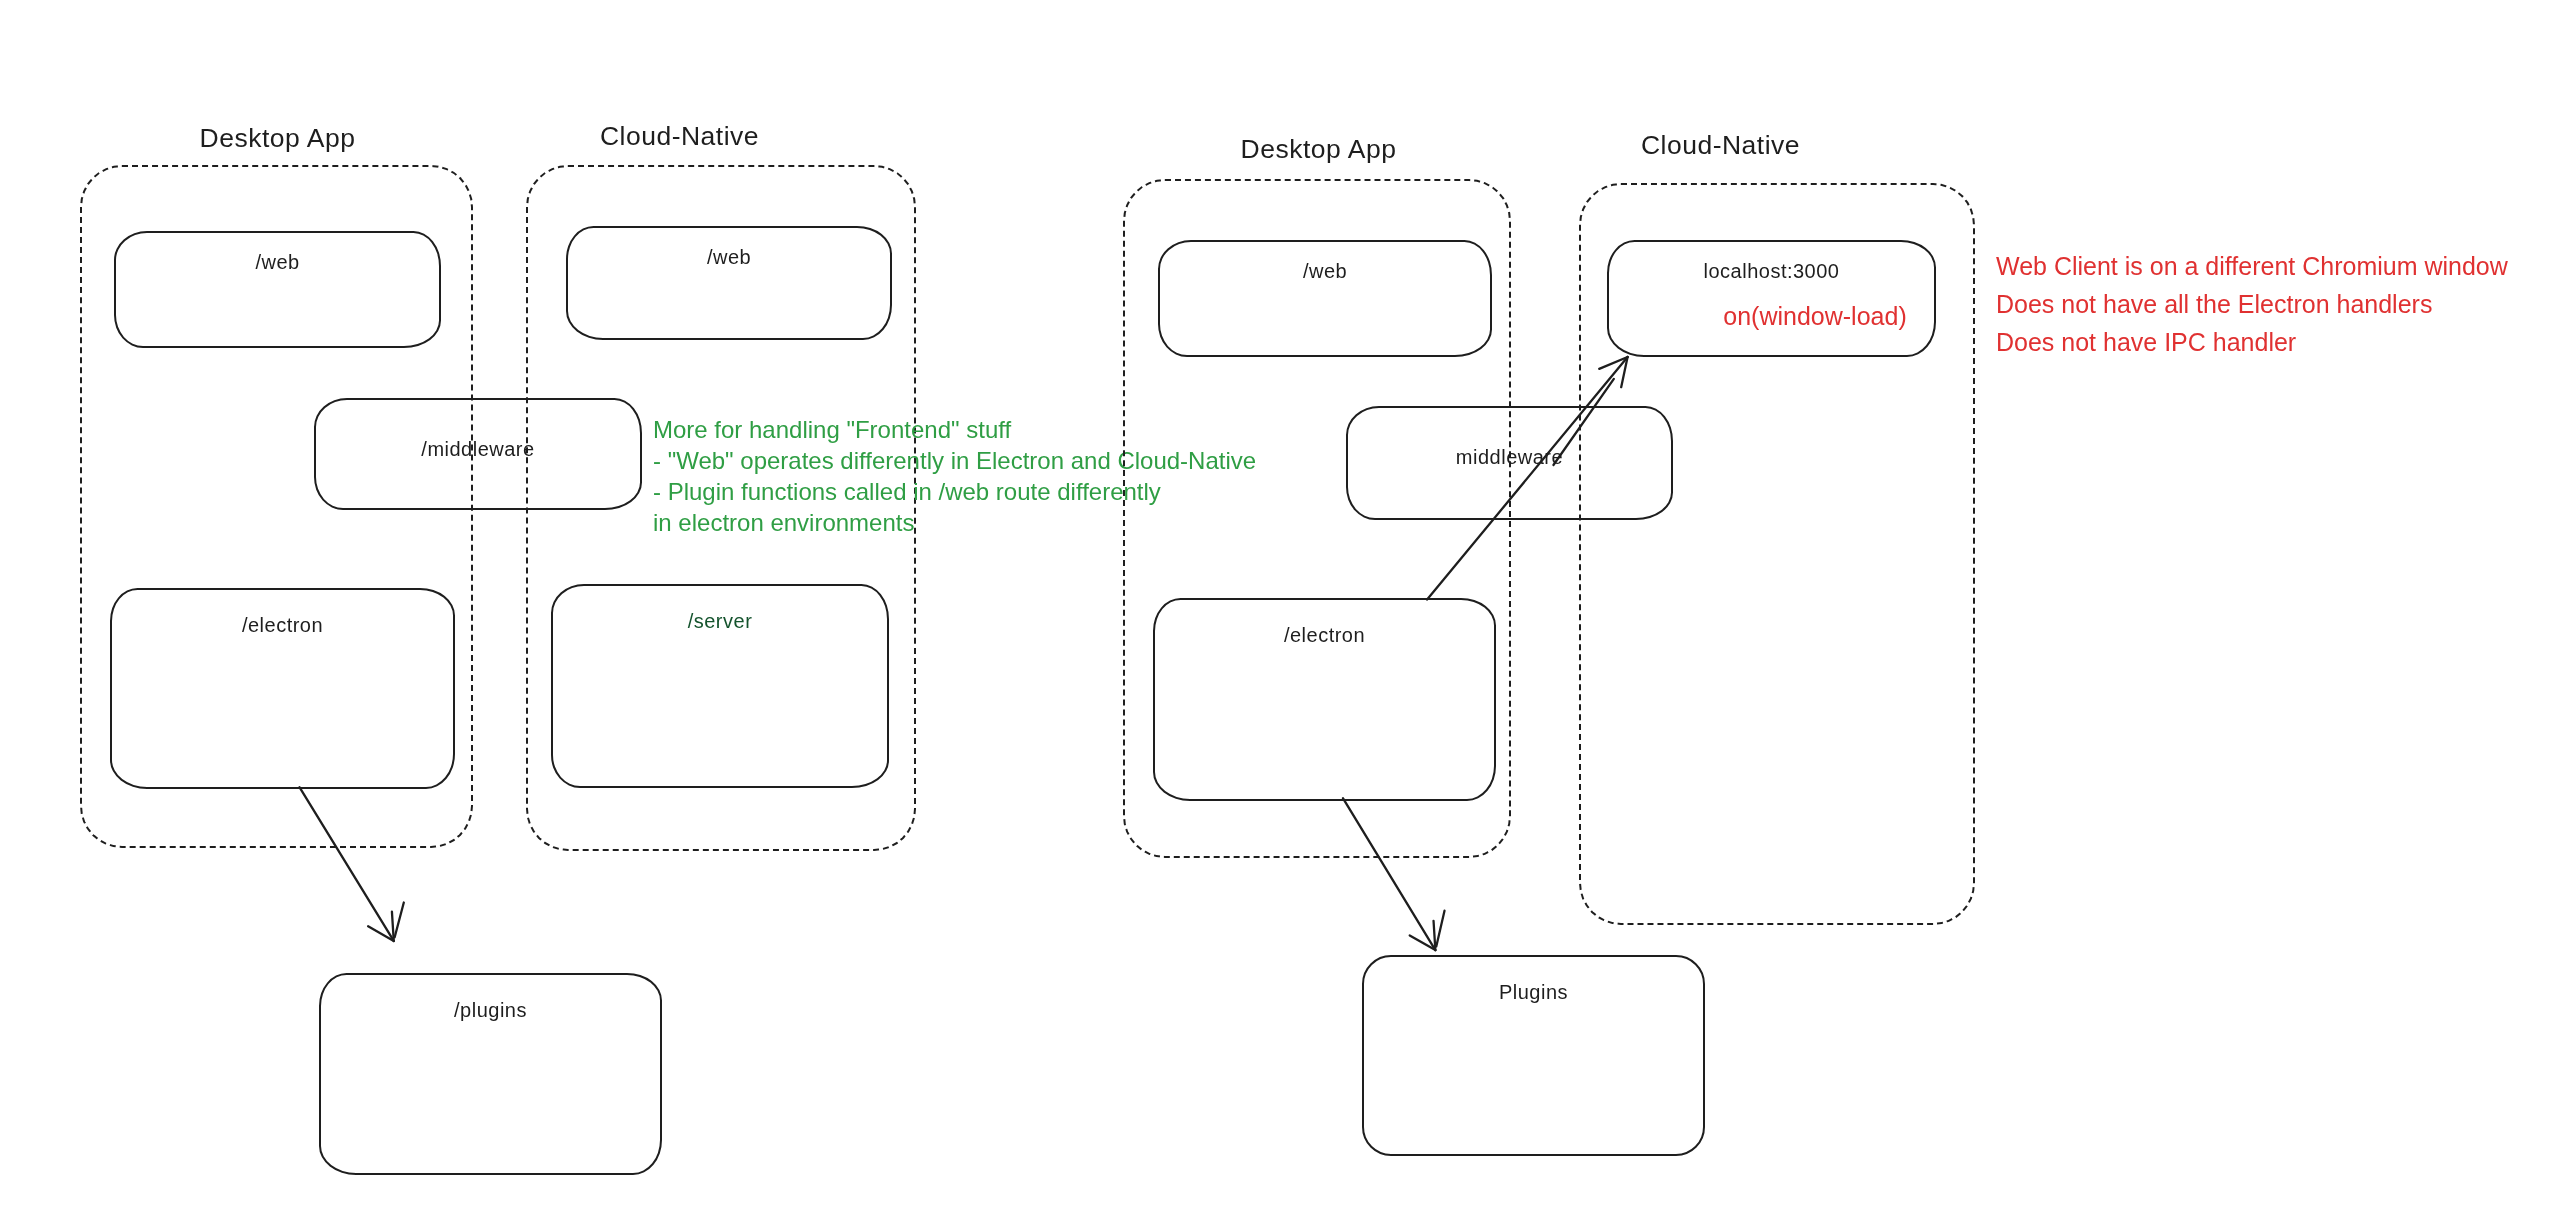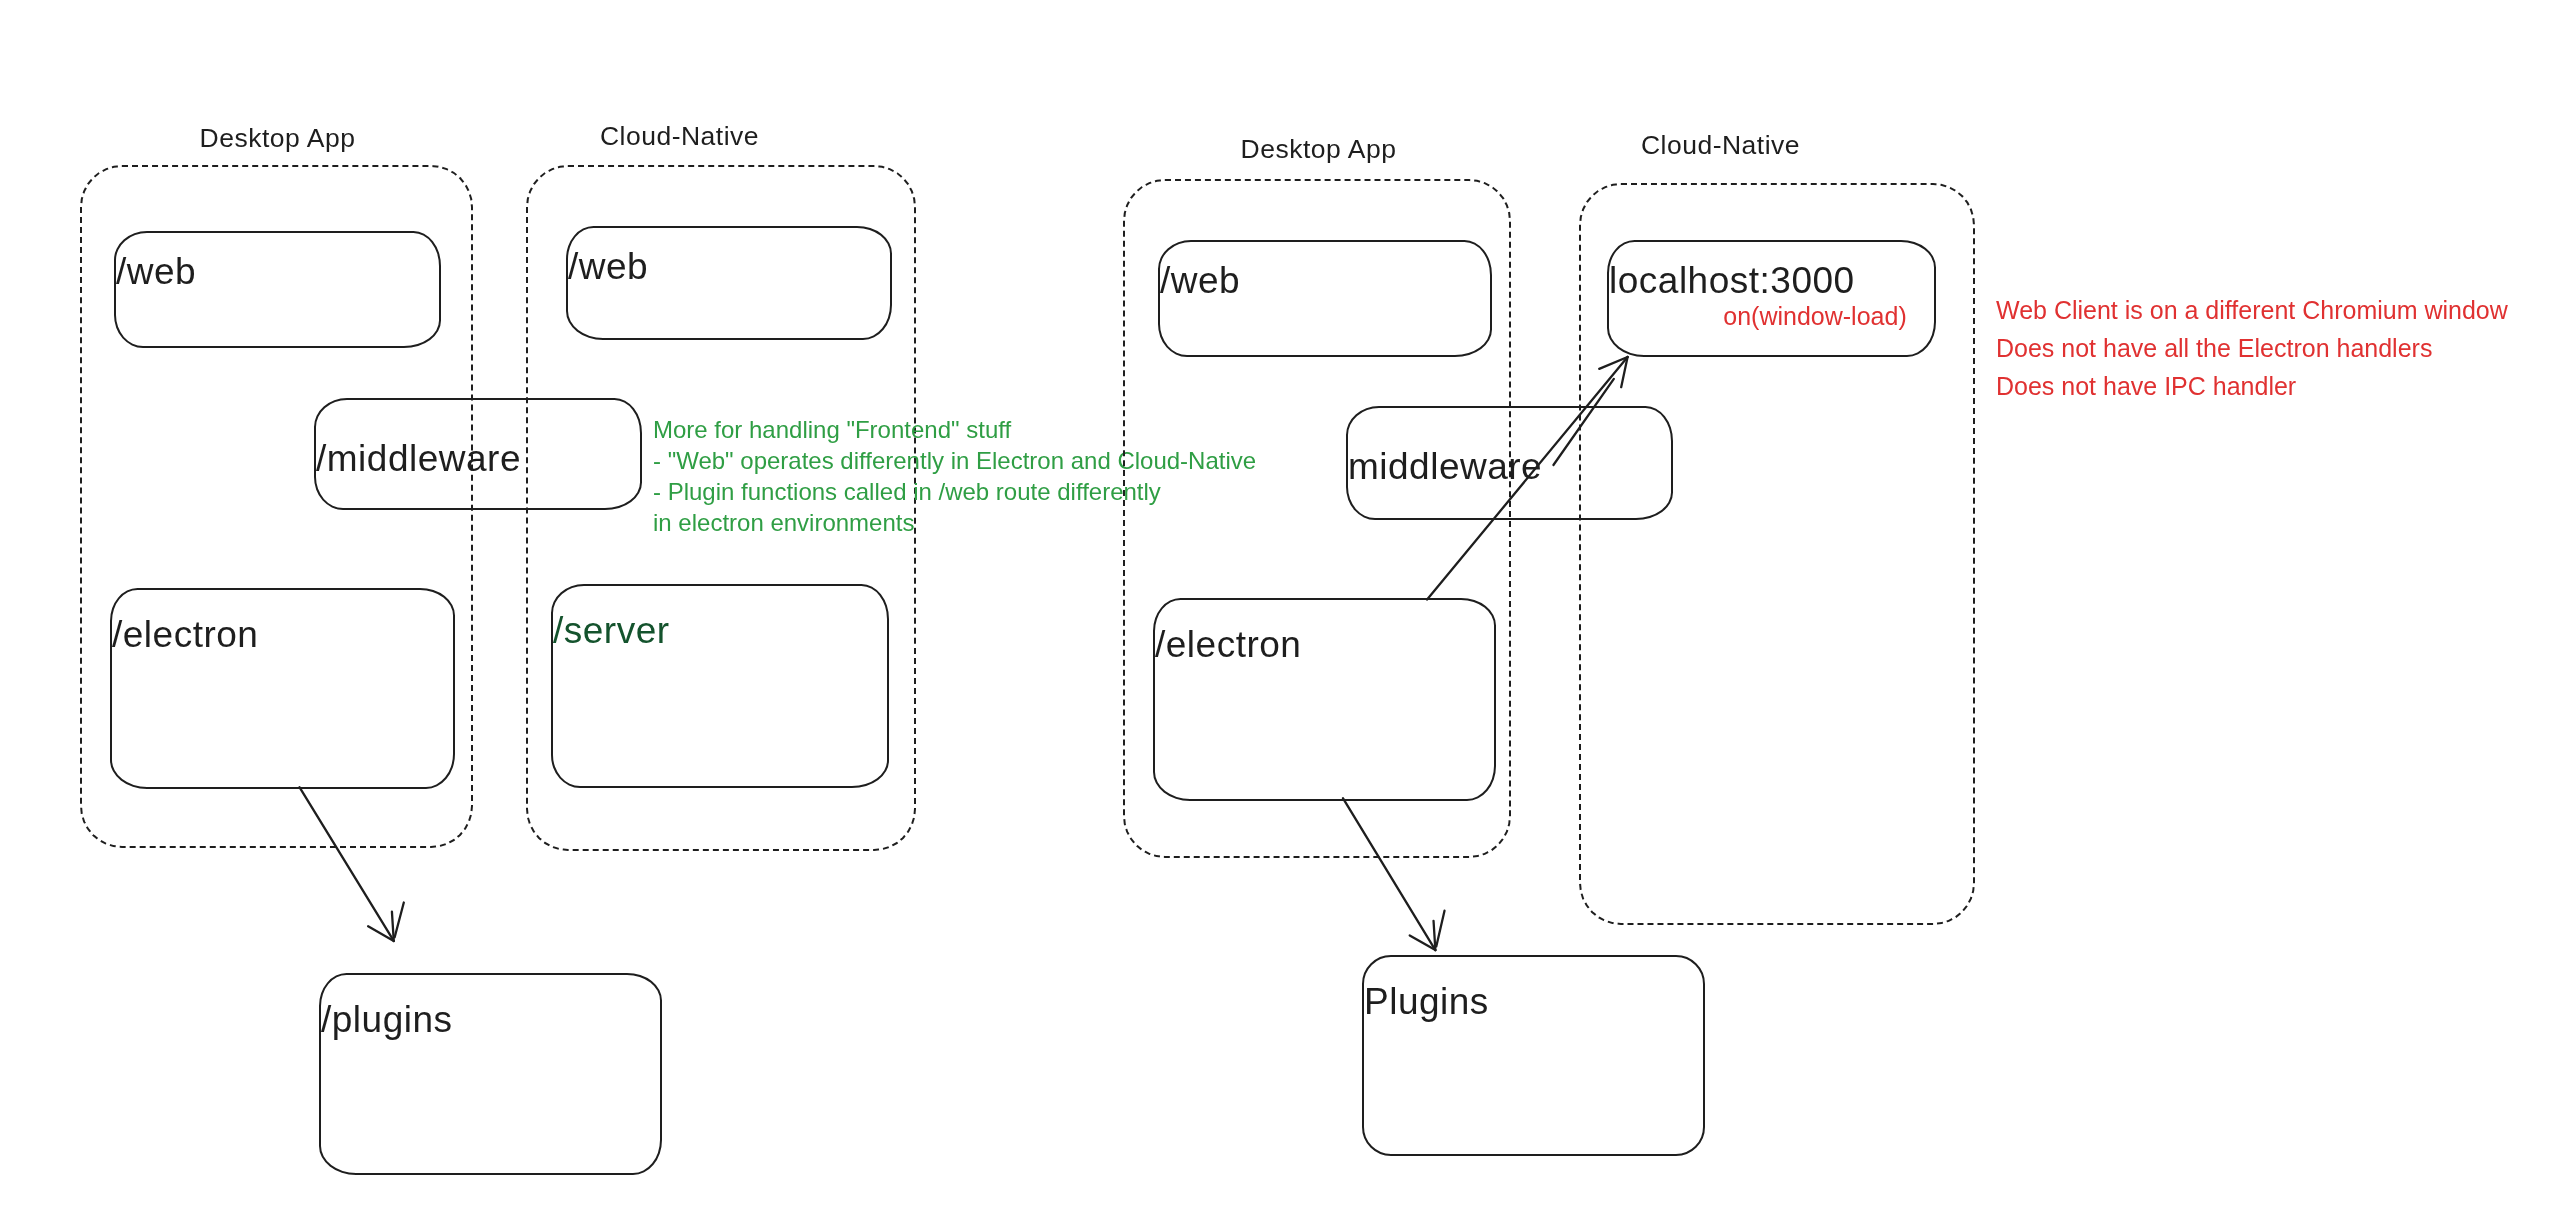--- a/index.html
+++ b/index.html
@@ -4,34 +4,34 @@
 <style>
   html,body{margin:0;padding:0;background:#ffffff;}
   body{width:2576px;height:1232px;position:relative;overflow:hidden;
        font-family:"Liberation Sans","DejaVu Sans",sans-serif;color:#1e1e1e;}
   .canvas{position:absolute;left:0;top:0;width:2576px;height:1232px;}
 
   
   .box{position:absolute;border:2.3px solid #1e1e1e;background:transparent;}
   .r1{border-radius:33px 27.5px 37px 29px / 29px 35px 27.5px 33px;}
   .r2{border-radius:27.5px 35px 29px 37px / 33px 27.5px 35px 29px;}
-  .box .lbl{position:absolute;left:0;width:100%;text-align:left;
-            font-size:37px;letter-spacing:0.5px;white-space:nowrap;}
+  .box .lbl{position:absolute;left:0;width:100%;text-align:center;
+            font-size:20px;letter-spacing:0.5px;white-space:nowrap;}
   .lbl-top{top:18.3px;}
   .lbl-big{top:24px;}
   .lbl-mid{top:38px;}
 
   
   .group{position:absolute;border:2.3px dashed #1e1e1e;border-radius:42px;background:transparent;}
 
   .group-label{position:absolute;text-align:center;font-size:26.5px;letter-spacing:0.5px;white-space:nowrap;}
 
   .note{position:absolute;font-size:24px;line-height:31px;white-space:nowrap;}
   .note-green{color:#2f9e44;}
-  .note-red{color:#e03131;font-size:25px;line-height:38px;margin-top:44px;}
+  .note-red{color:#e03131;font-size:25px;line-height:38px;}
   .red-text{color:#14532d;}
 
   .sub-lbl{position:absolute;top:60px;left:0;width:100%;box-sizing:border-box;
            padding-left:87px;text-align:center;font-size:25px;color:#e03131;white-space:nowrap;}
 
   svg.arrows{position:absolute;left:0;top:0;pointer-events:none;}
   svg.arrows line{stroke:#1e1e1e;stroke-width:2.5;stroke-linecap:round;}
 </style>
 </head>
 <body>

